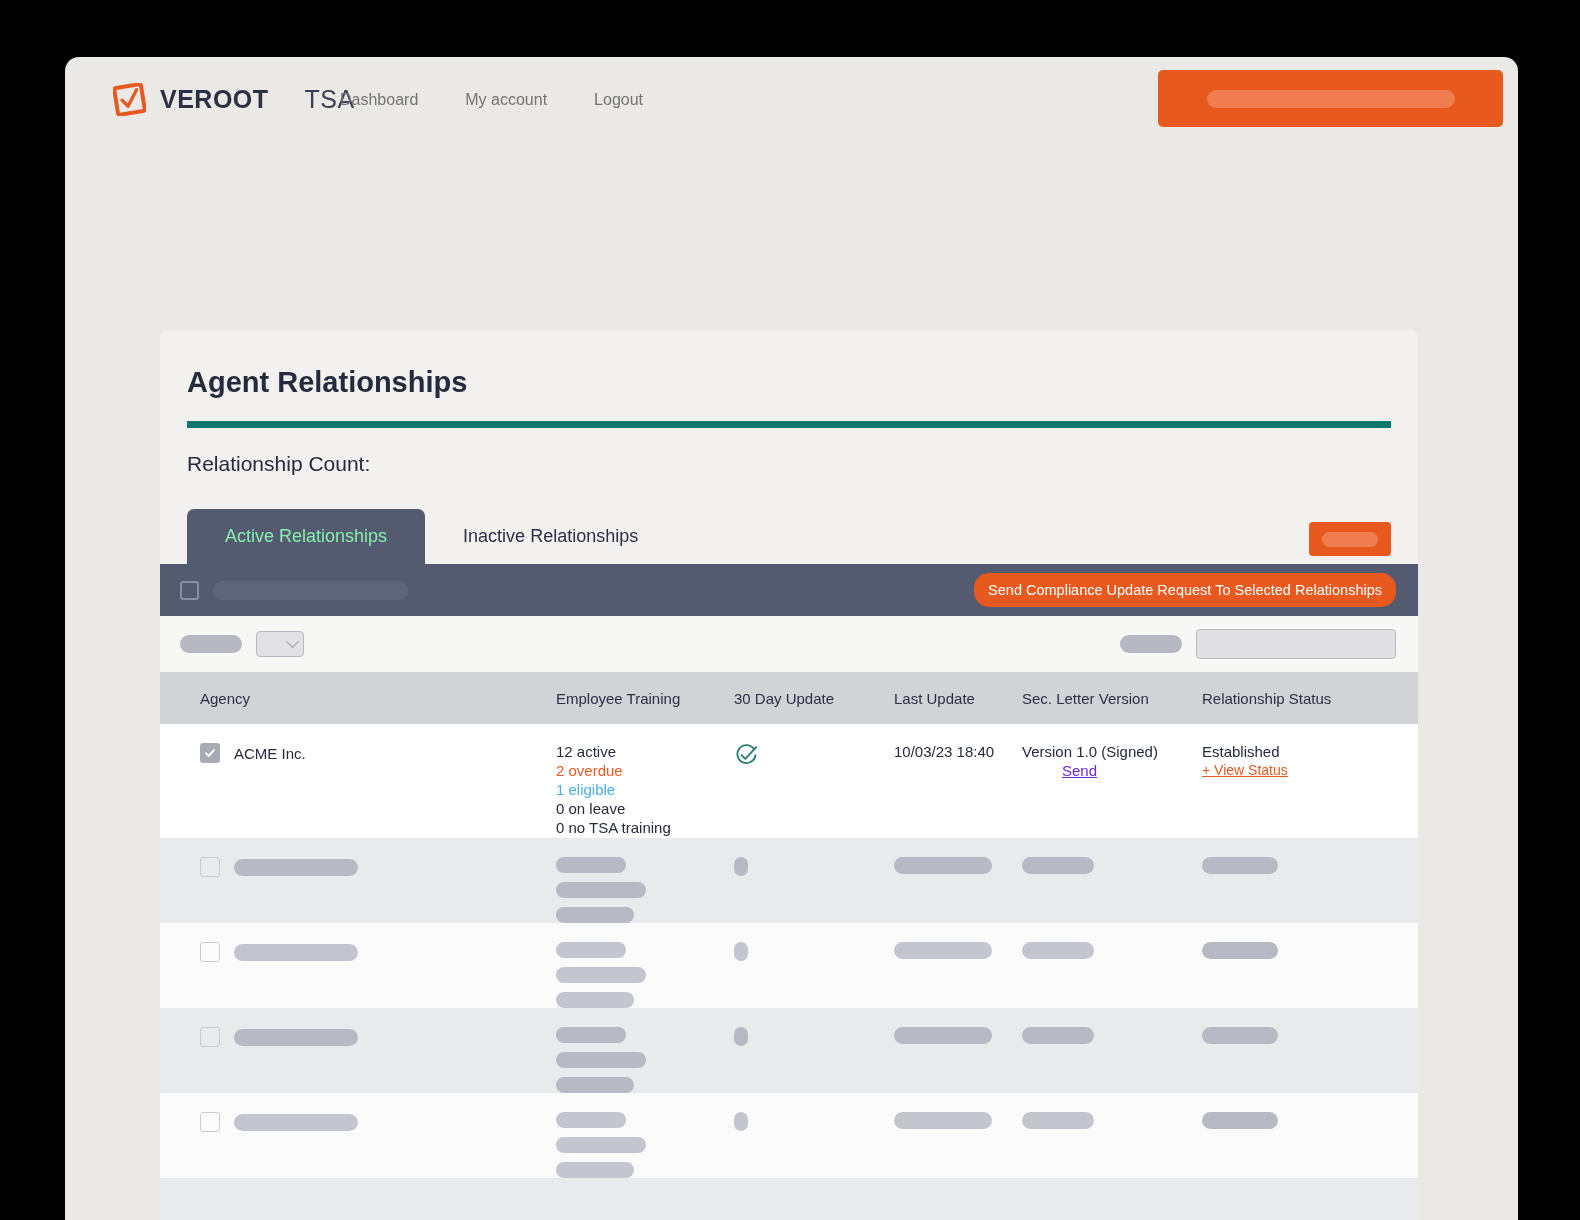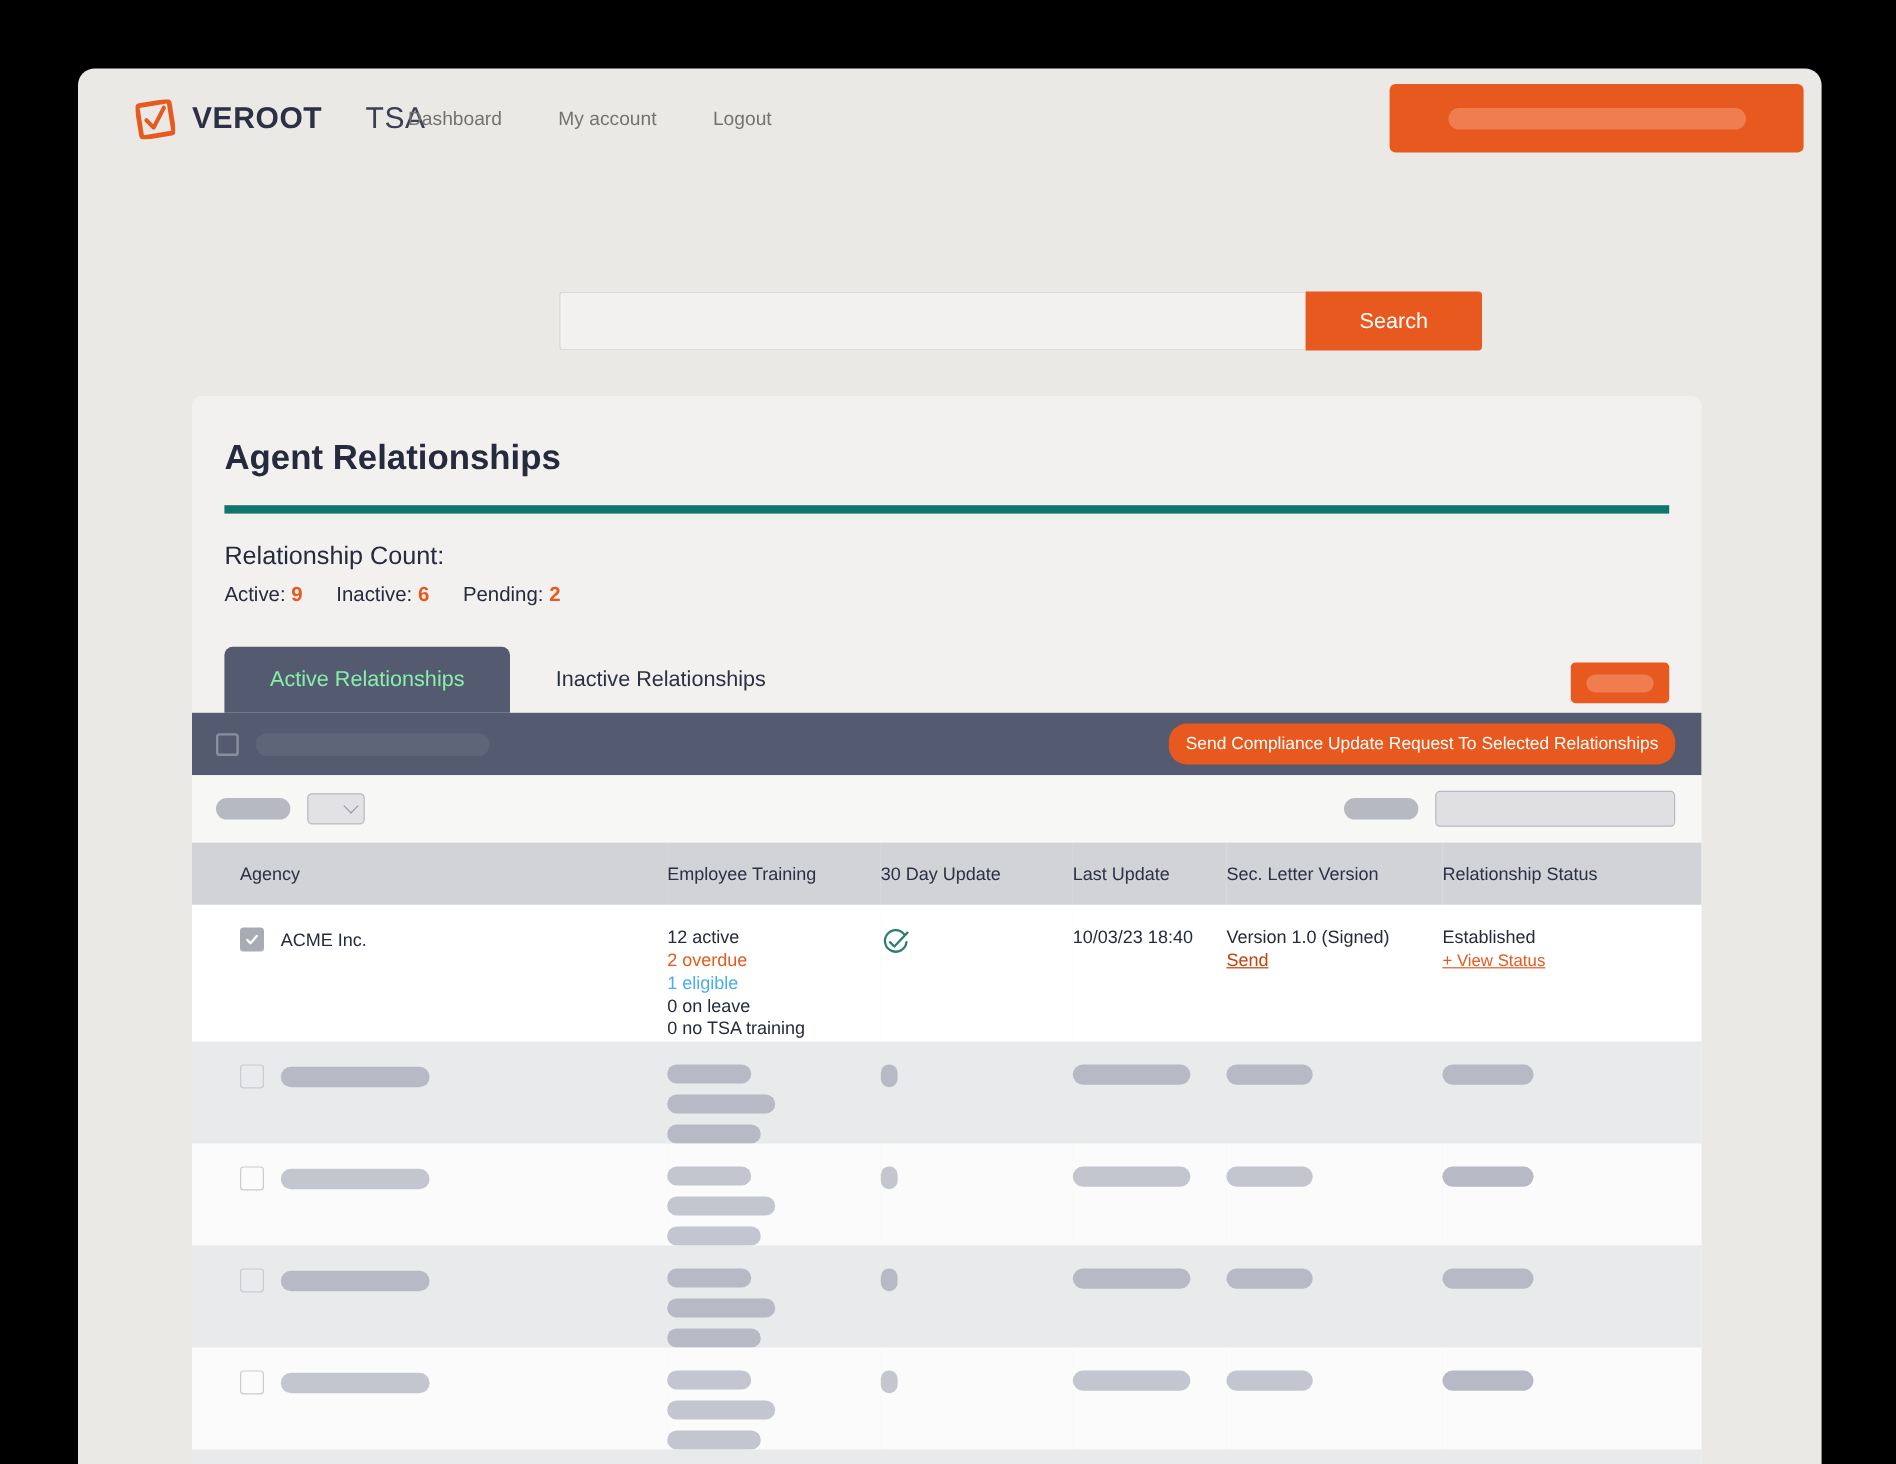--- a/index.html
+++ b/index.html
@@ -279,21 +279,21 @@
     width: 20px; height: 20px;
     border: 1.6px solid #c9cbd2;
     border-radius: 3px;
     background: transparent;
     cursor: pointer;
     flex: none;
   }
   .train-line { line-height: 1.2; margin-bottom: 1px; }
   .t-overdue { color: #e8591f; }
   .t-eligible { color: #4aaee8; }
-  .link-send { color: #c2410c; display:block; margin-top:2px; }
+  .link-send { color: #6d28d9; display:block; margin-top:2px;margin-left:40px; }
   .link-view { color: #e8591f; display:block; margin-top:2px; font-size: 14px; }
 
   .sk { background: #b7bac4; border-radius: 9px; display: block; }
   .sk-light { background: #c3c6cf; border-radius: 9px; display: block; }
   .sk-name { width: 124px; height: 17px; }
   .sk-t1 { width: 70px; height: 16px; margin-bottom: 9px; }
   .sk-t2 { width: 90px; height: 16px; margin-bottom: 9px; }
   .sk-t3 { width: 78px; height: 16px; }
   .sk-dot { width: 14px; height: 19px; border-radius: 8px; }
   .sk-last { width: 98px; height: 17px; }
@@ -323,54 +323,36 @@
       <a href="#">Dashboard</a>
       <a href="#">My account</a>
       <a href="#">Logout</a>
     </nav>
 
     <div class="header-banner">
       <span class="ph"></span>
     </div>
   </div>
 
-  <div class="search-wrap">
-    <input class="search-input" type="text" placeholder="" style="">
-    <button class="search-btn">Search</button>
-  </div>
 
   <div class="tabstrip">
     <span class="tab-ph"></span>
     <span class="tab-ph"></span>
     <span class="tab-ph"></span>
     <span class="tab-ph"></span>
     <span class="tab-active">Relationships</span>
     <span class="tab-ph"></span>
   </div>
 
   <div class="panel">
 
     <div class="panel-inner">
       <h1 class="page-title">Agent Relationships</h1>
 
       <div class="count-title">Relationship Count:</div>
-      <div class="count-line">
-        <span>
-          <span>Active:</span>
-          <span class="count-num">9</span>
-        </span>
-        <span>
-          <span>Inactive:</span>
-          <span class="count-num">6</span>
-        </span>
-        <span>
-          <span>Pending:</span>
-          <span class="count-num">2</span>
-        </span>
-      </div>
 
       <div class="rel-tabs">
         <div class="rel-tab active">Active Relationships</div>
         <div class="rel-tab inactive">Inactive Relationships</div>
         <div class="rel-tab-btn">
           <span class="ph"></span>
         </div>
       </div>
     </div>
 

